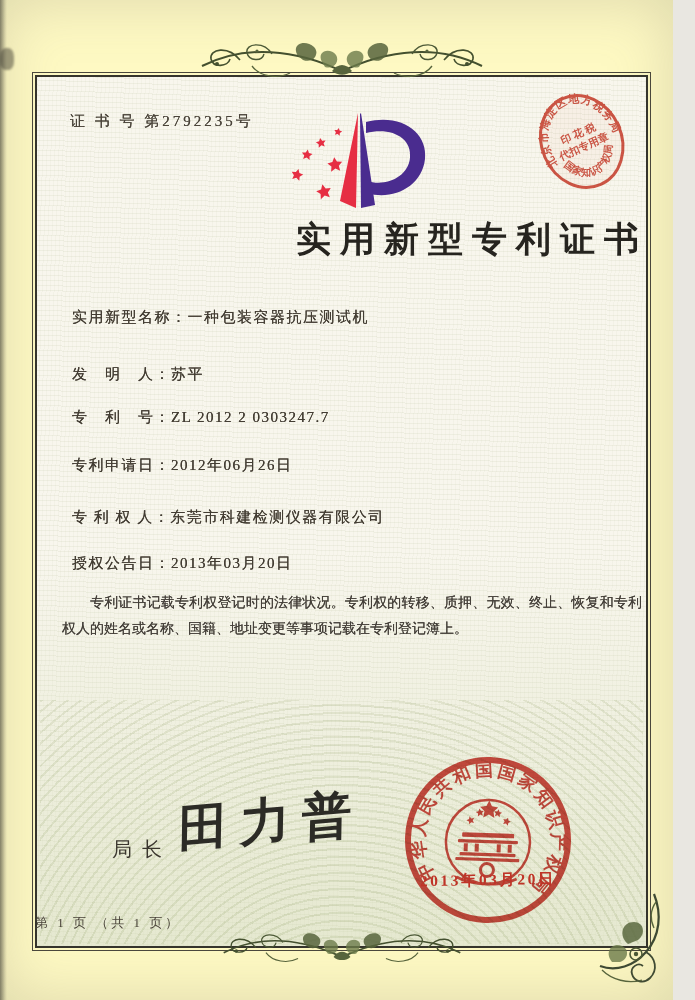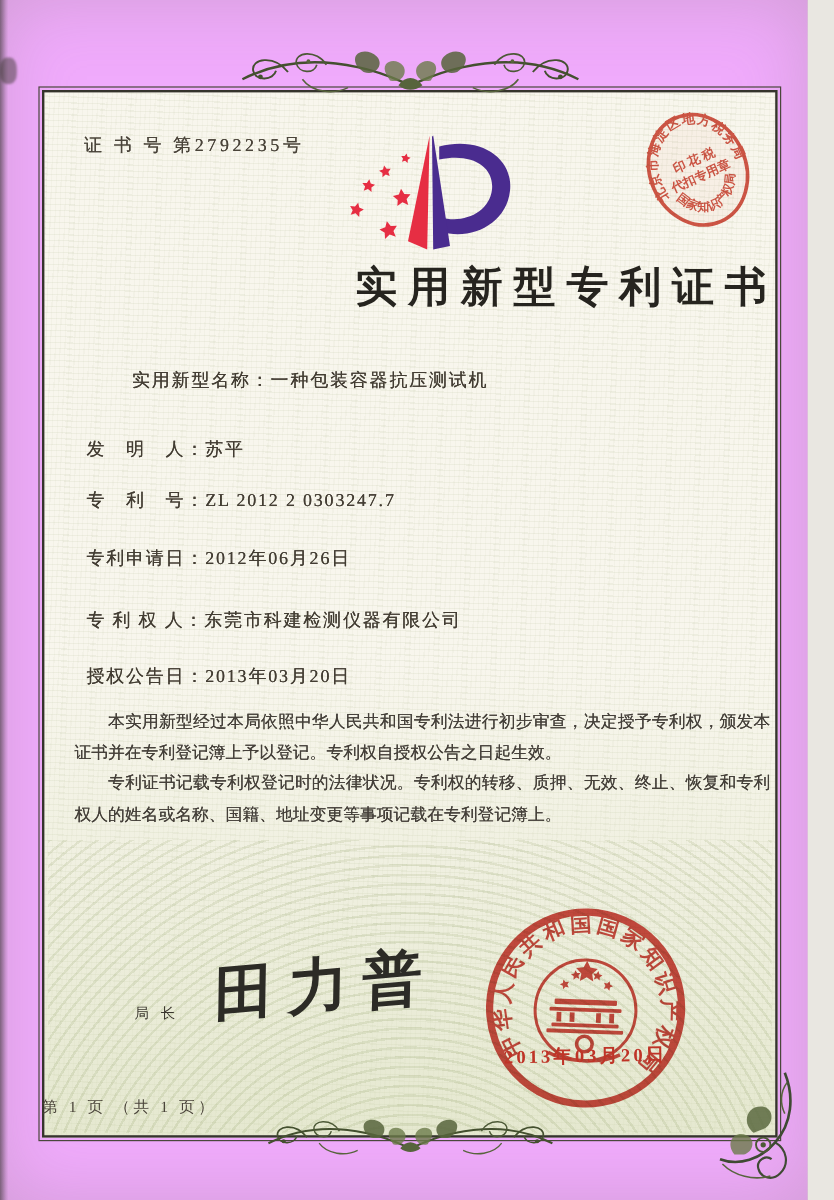--- a/index.html
+++ b/index.html
@@ -3,21 +3,21 @@
 <meta charset="utf-8">
 <style>
   html,body{margin:0;padding:0;}
   body{
     width:695px;height:1000px;
     background:#e9e7e1;
     font-family:"Liberation Serif","DejaVu Serif",serif;
   }
   .photo{
     position:relative;width:673px;height:1000px;overflow:hidden;
-    background:#f0abfc;
+    background:#fef9c3;
     box-shadow:inset 0 0 60px rgba(120,115,100,.25);
   }
   .photo-edge{
     position:absolute;left:0;top:0;bottom:0;width:7px;
     background:linear-gradient(90deg,rgba(45,44,38,.55),rgba(45,44,38,.12) 70%,transparent);
   }
   .smudge{position:absolute;left:0;top:48px;width:14px;height:22px;background:rgba(50,48,40,.45);border-radius:40%;filter:blur(1px);}
   
   .paper{
     position:absolute;left:35px;top:75px;width:613px;height:873px;
@@ -39,28 +39,28 @@
     font-size:15px;letter-spacing:3px;color:#4a443a;
     text-shadow:0 0 .4px #4a443a;
   }
   .logo{position:absolute;left:280px;top:108px;width:160px;height:110px;}
   .stamp{position:absolute;left:524px;top:78px;width:118px;height:128px;transform:rotate(-24deg);opacity:.92;mix-blend-mode:multiply;}
   .title{
     position:absolute;left:35px;top:216px;width:613px;text-align:right;
     font-size:35px;font-weight:700;letter-spacing:9px;color:#26241f;
   }
   .field{position:absolute;left:72px;font-size:15px;color:#433d33;letter-spacing:1.5px;white-space:nowrap;text-shadow:0 0 .3px #433d33;}
-  .f1{top:308px;margin-left:38px;} .f2{top:365px;} .f3{top:408px;} .f4{top:456px;} .f5{top:508px;} .f6{top:554px;}
+  .f1{top:308px;} .f2{top:365px;} .f3{top:408px;} .f4{top:456px;} .f5{top:508px;} .f6{top:554px;}
   .body-text{
     position:absolute;left:62px;top:590px;width:580px;
     font-size:14px;line-height:25.5px;text-align:justify;color:#45403a;
     text-shadow:0 0 .3px #45403a;
   }
   .body-text p{margin:0;text-indent:2em;}
-  .sig-title{position:absolute;left:112px;top:836px;font-size:12px;letter-spacing:10px;color:#3a362e;}
+  .sig-title{position:absolute;left:112px;top:836px;font-size:20px;letter-spacing:10px;color:#3a362e;}
   .sig-name{
     position:absolute;left:178px;top:788px;
     font-family:"DejaVu Sans","Liberation Sans",sans-serif;
     font-size:50px;font-weight:600;letter-spacing:12px;color:#2c2b26;
     transform:rotate(-5deg) skewX(-6deg);white-space:nowrap;
   }
   .seal{position:absolute;left:378px;top:730px;width:220px;height:220px;mix-blend-mode:multiply;opacity:.95;transform:rotate(2deg);}
   .seal-date{
     position:absolute;left:420px;top:870px;z-index:5;
     font-size:15.5px;font-weight:700;letter-spacing:2.5px;color:#bf3427;
@@ -143,21 +143,20 @@
   <div class="title">实用新型专利证书</div>
 
   <div class="field f1"><span>实用新型名称：</span><span>一种包装容器抗压测试机</span></div>
   <div class="field f2"><span>发　明　人：</span><span>苏平</span></div>
   <div class="field f3"><span>专　利　号：</span><span>ZL 2012 2 0303247.7</span></div>
   <div class="field f4"><span>专利申请日：</span><span>2012年06月26日</span></div>
   <div class="field f5"><span>专 利 权 人：</span><span>东莞市科建检测仪器有限公司</span></div>
   <div class="field f6"><span>授权公告日：</span><span>2013年03月20日</span></div>
 
   <div class="body-text">
-    <p>本实用新型经过本局依照中华人民共和国专利法进行初步审查，决定授予专利权，颁发本证书并在专利登记簿上予以登记。专利权自授权公告之日起生效。</p>
     <p>专利证书记载专利权登记时的法律状况。专利权的转移、质押、无效、终止、恢复和专利权人的姓名或名称、国籍、地址变更等事项记载在专利登记簿上。</p>
   </div>
 
   <div class="sig-title">局长</div>
   <div class="sig-name">田力普</div>
 
   <svg class="seal" viewBox="0 0 220 220">
     <g fill="#c8342b" stroke="none" opacity="0.92">
       <circle cx="110" cy="110" r="80" fill="none" stroke="#c8342b" stroke-width="6"></circle>
       <path id="sealArc" d="M 59.6 149.4 A 64 64 0 1 1 160.4 149.4" fill="none"></path>

